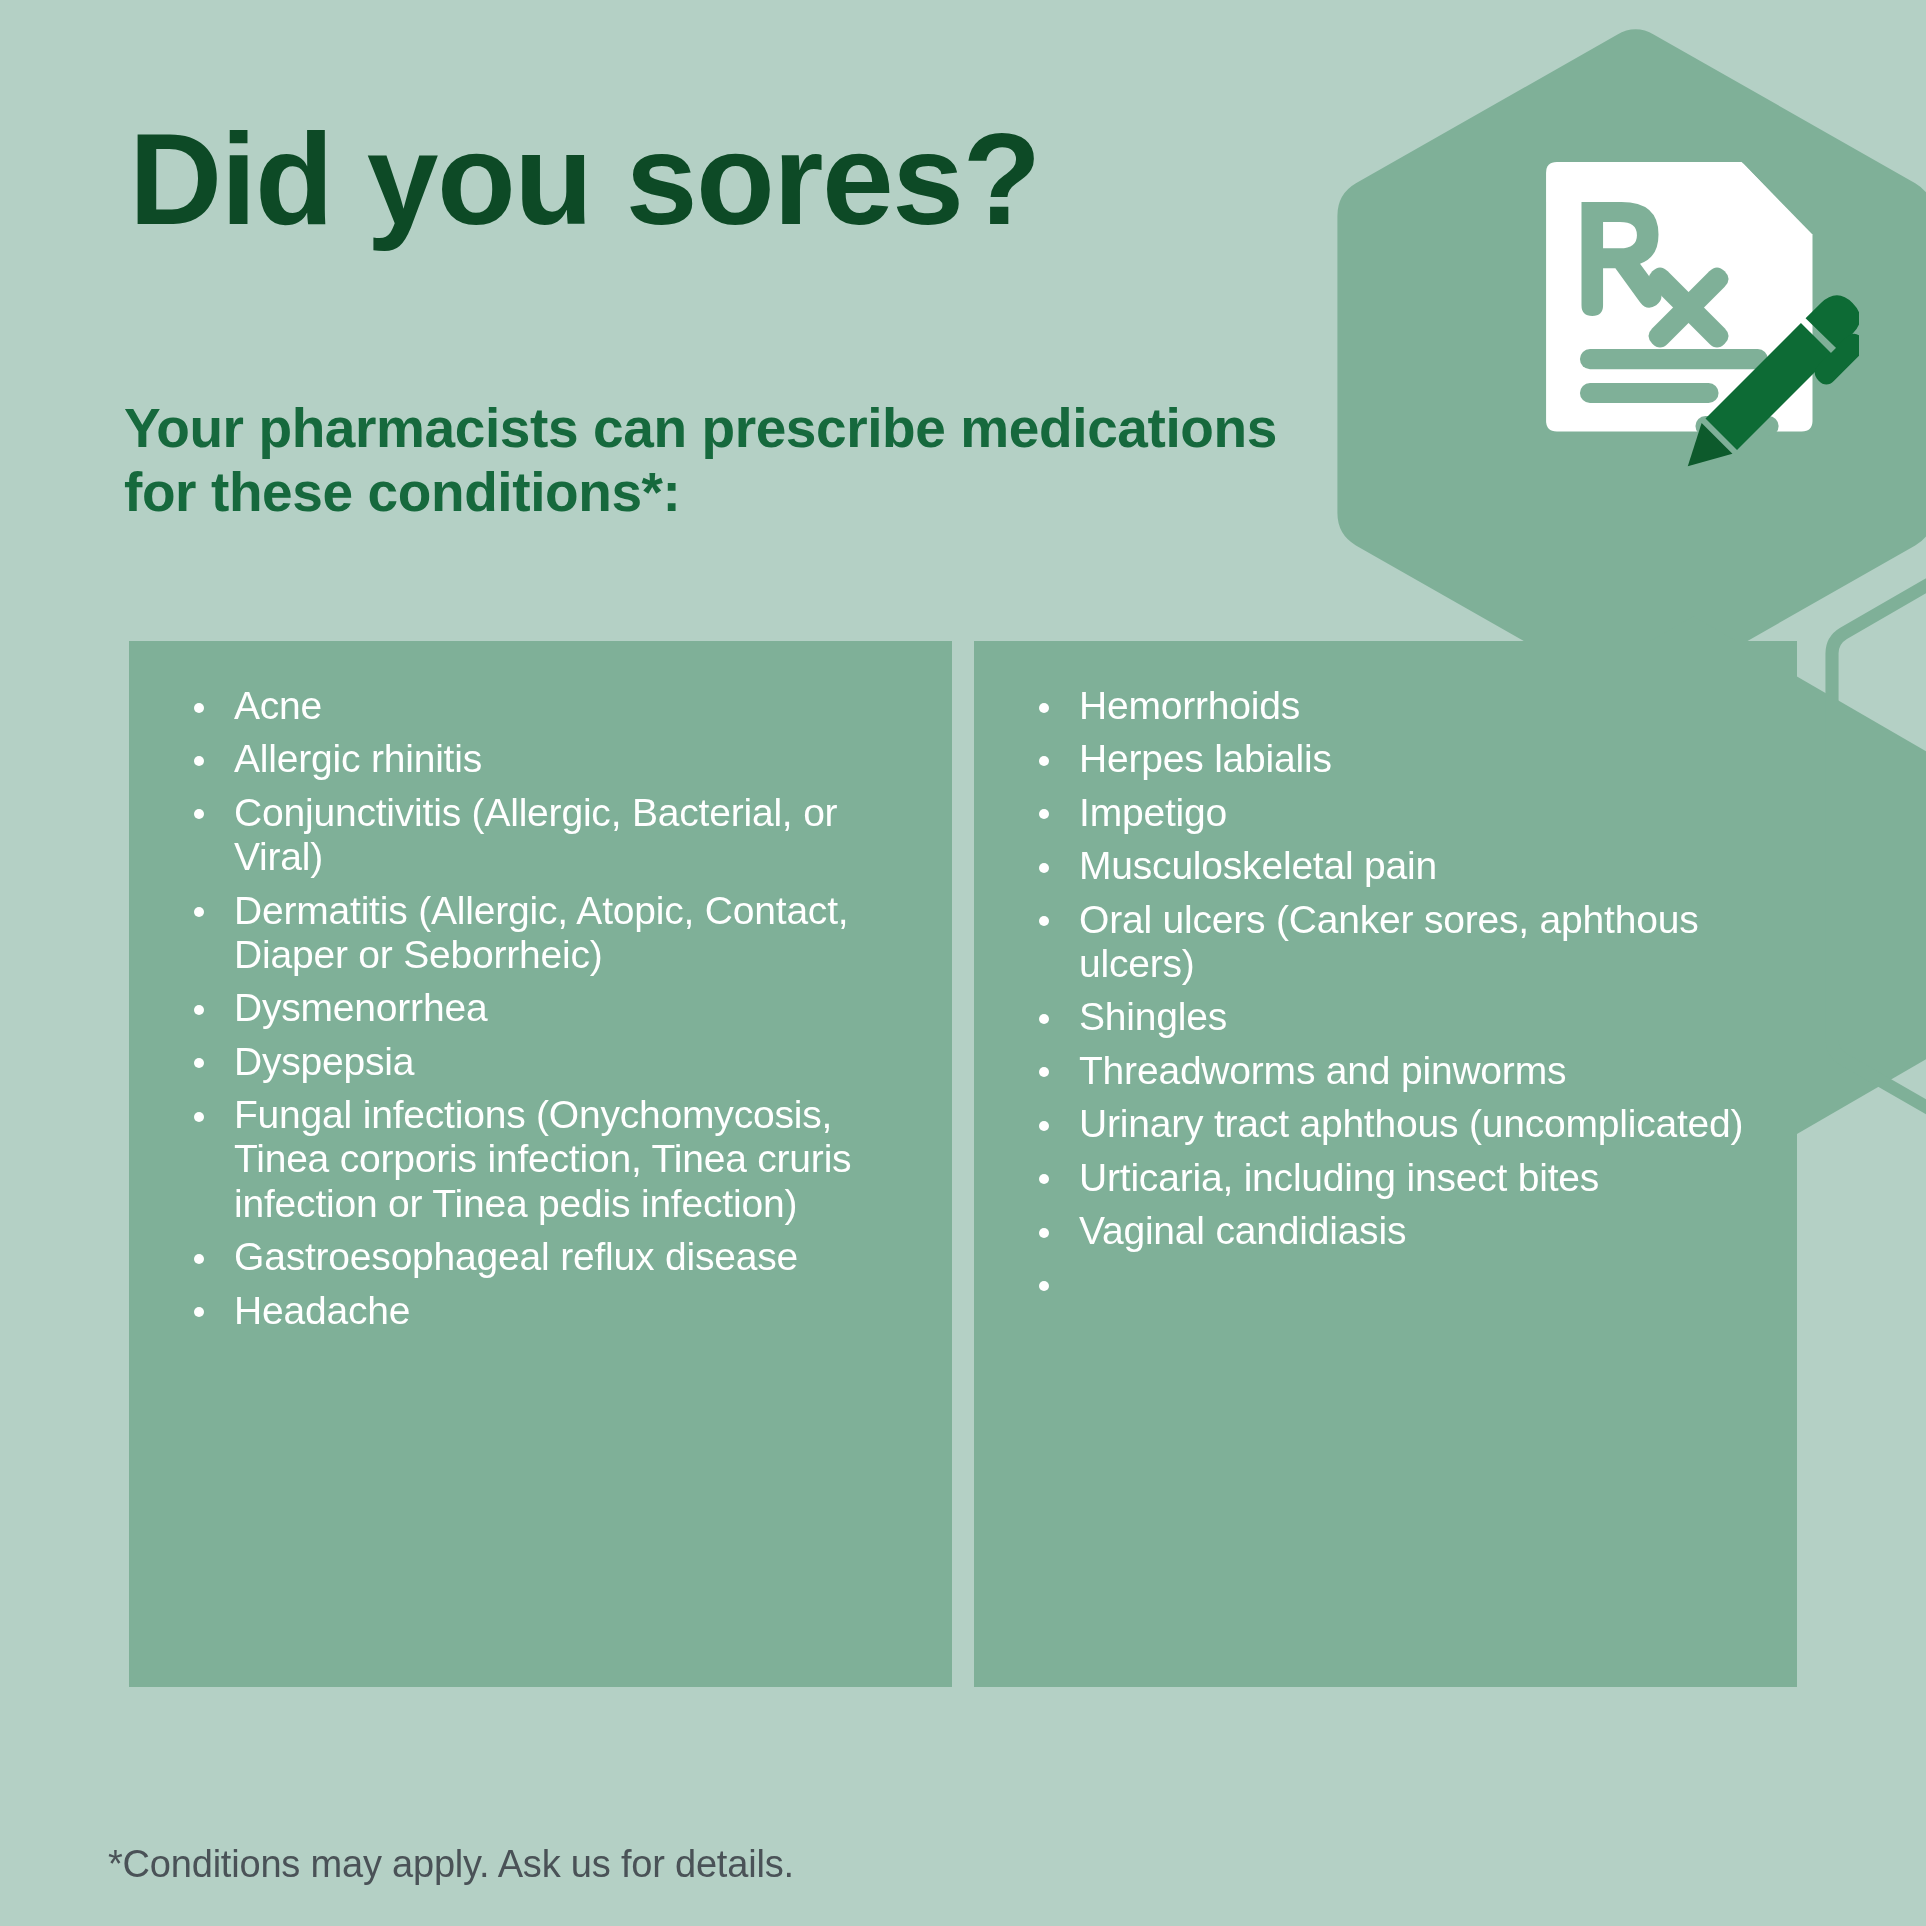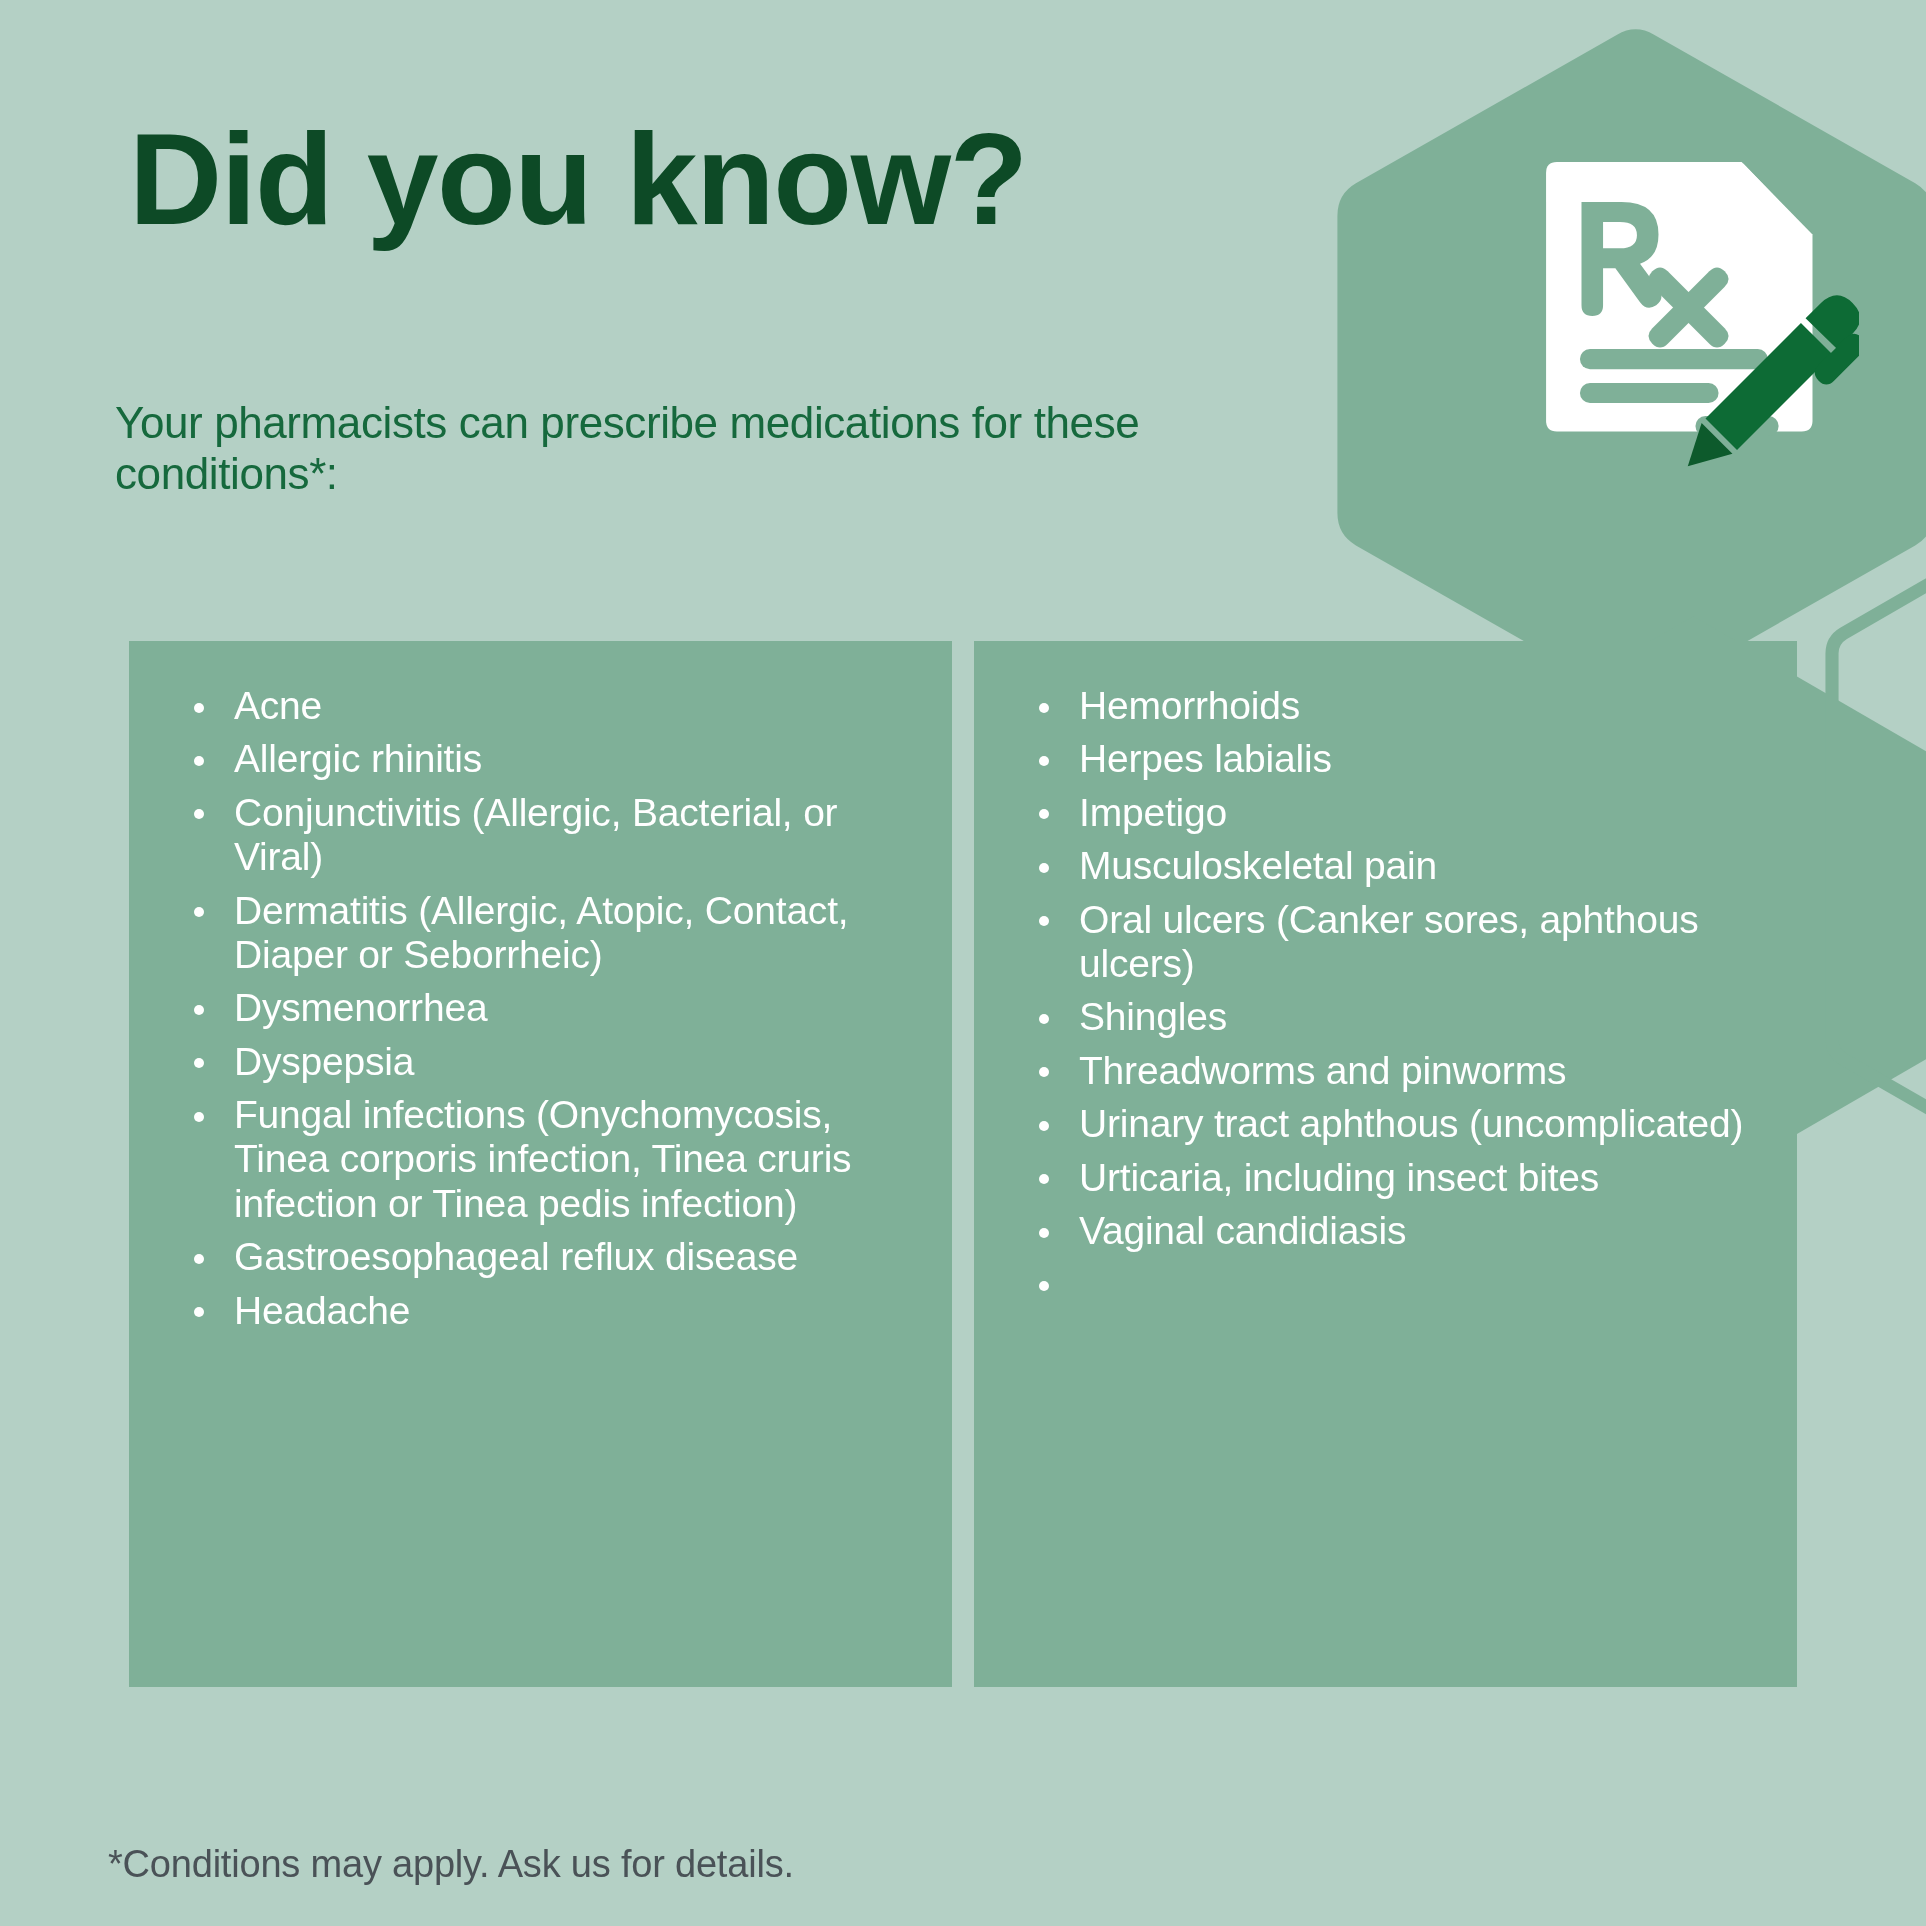--- a/index.html
+++ b/index.html
@@ -37,26 +37,26 @@
     top: 114px;
     width: 1156px;
     font-size: 129px;
     line-height: 1.02;
     font-weight: 700;
     color: #0d4a26;
     letter-spacing: -1.5px;
   }
   .subhead {
     position: absolute;
-    left: 115px;
+    left: 124px;
     top: 397px;
     width: 1171px;
-    font-size: 44px;
+    font-size: 55px;
     line-height: 1.16;
-    font-weight: 400;
+    font-weight: 700;
     color: #16693d;
     letter-spacing: -0.4px;
   }
 
   
   .panel {
     position: absolute;
     top: 641px;
     height: 1046px;
     background: #7fb098;
@@ -177,21 +177,21 @@
 
     <g>
       <path d="M371 183 Q392 163 412 183 Q432 203 412 223 L392 243 L351 203 Z" fill="#0d6b35"></path>
       <path d="M345 209 L386 250 L262 374 L221 333 Z" fill="#0d6b35"></path>
       <path d="M216 339 L256 379 L198 395 Z" fill="#0d5a2c"></path>
       <path d="M404 228 Q414 218 424 228 Q434 238 424 248 L388 284 Q378 294 368 284
                Q358 274 368 264 Z" fill="#0d6b35"></path>
     </g>
   </svg>
 
-  <div class="headline">Did you know?</div>
+  <div class="headline">Did you sores?</div>
 
   <div class="subhead">Your pharmacists can prescribe medications for these conditions*:</div>
 
   <div class="panel panel-left">
     <ul class="cond-list">
       <li>
         <span class="bullet"></span>
         <span>Acne</span>
       </li>
       <li>

